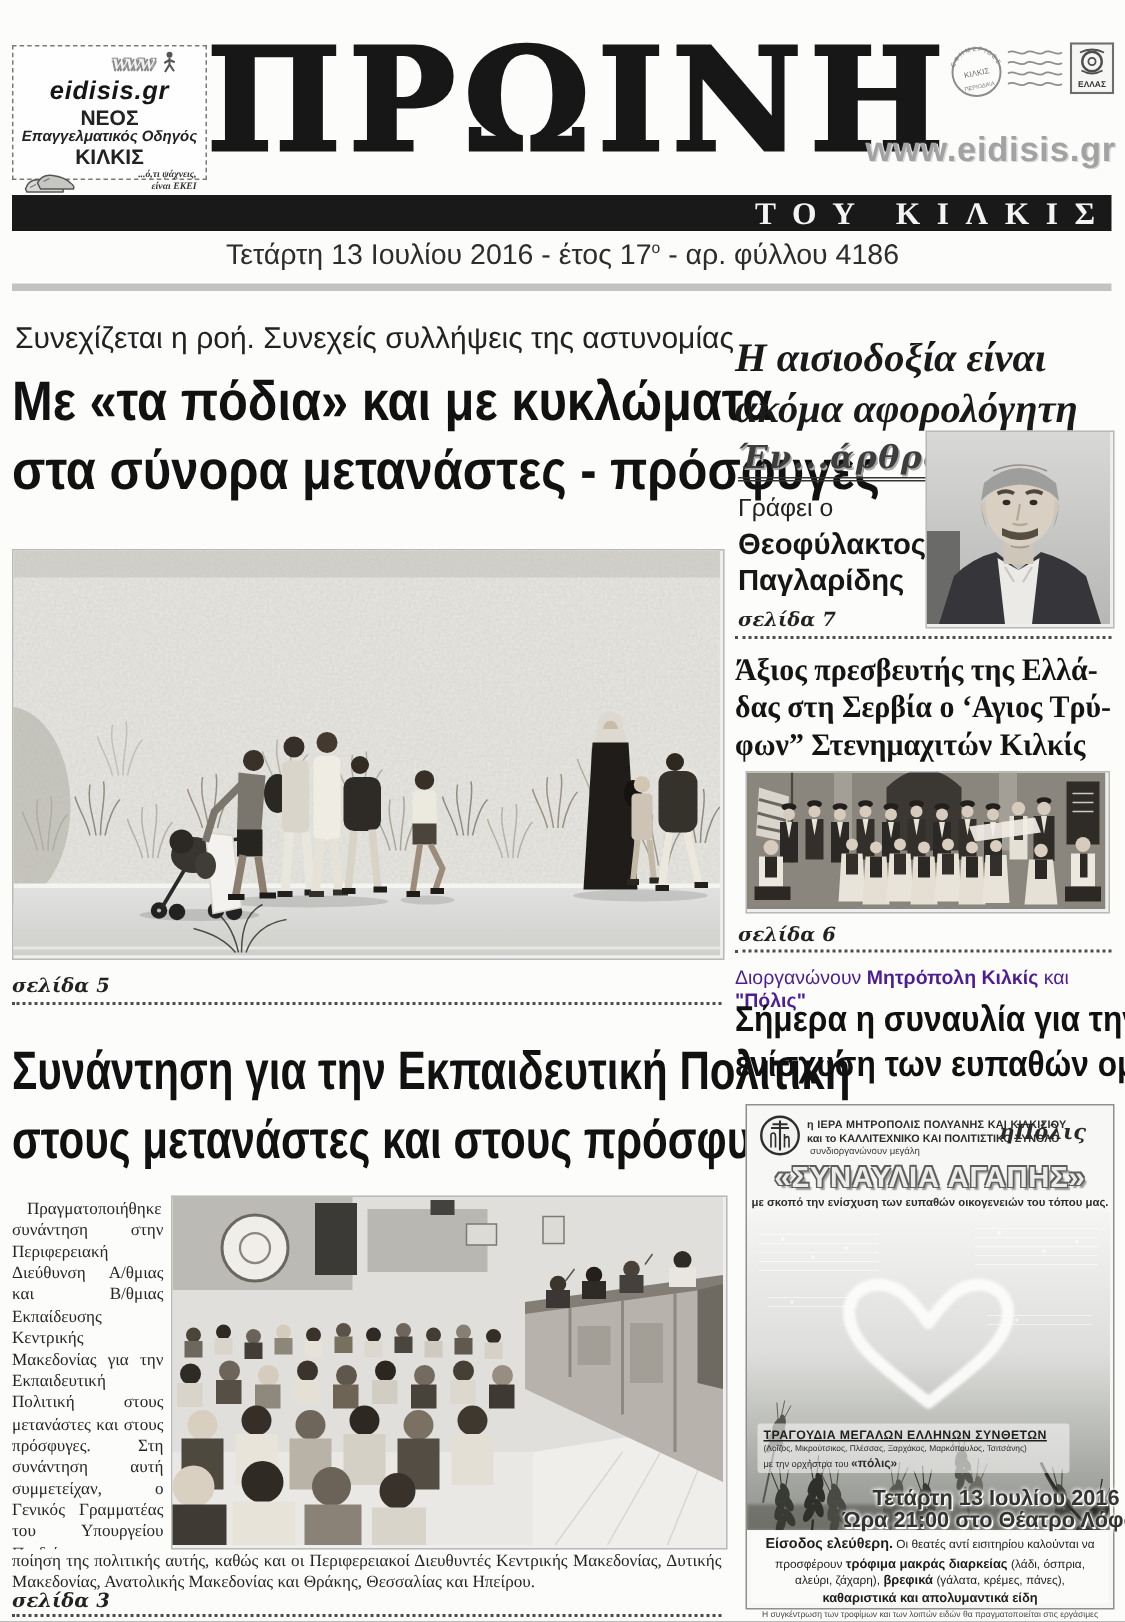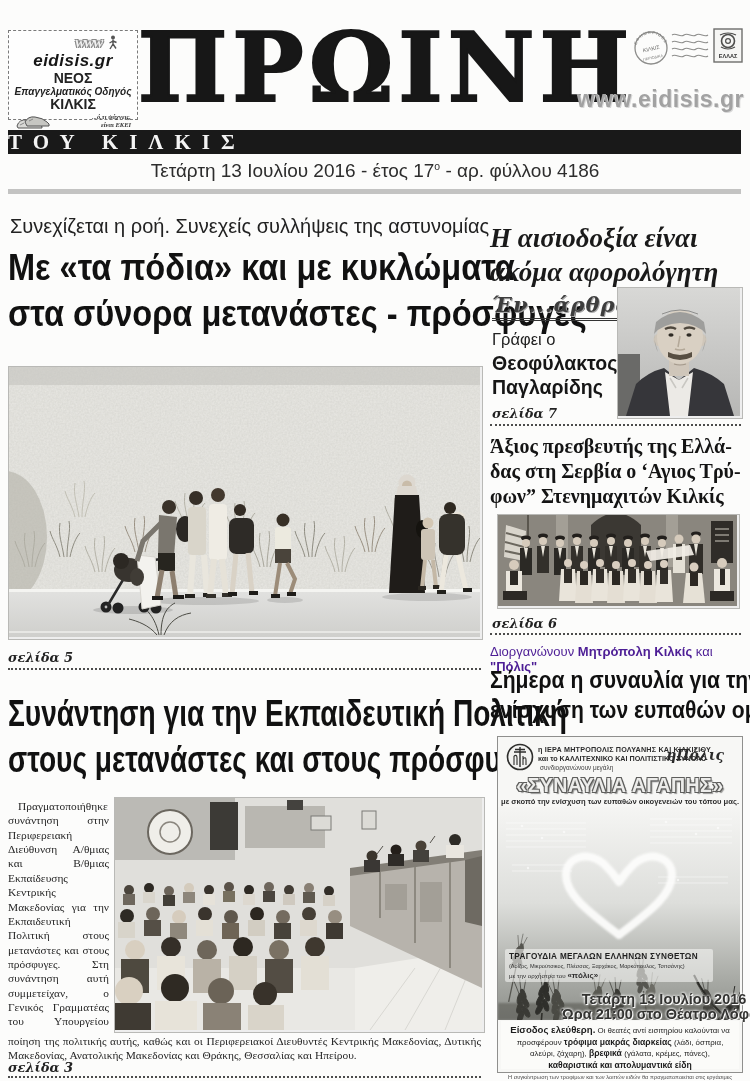--- a/index.html
+++ b/index.html
@@ -21,21 +21,21 @@
   .adl{font-weight:bold;font-size:14px;color:#222;}
   .adl2{font:italic 700 10px "Liberation Sans",sans-serif;color:#222;}
   .adrow{display:flex;align-items:center;justify-content:space-between;padding:0 6px;}
   .adtag{font:italic 700 6.5px "Liberation Serif",serif;color:#333;text-align:right;line-height:1.25;}
 
   .mast-title{left:136px;top:18px;width:500px;text-align:center;
       font-family:"DejaVu Serif",serif;font-weight:bold;font-size:95px;line-height:100px;
       letter-spacing:5px;color:#171717;-webkit-text-stroke:2px #171717;white-space:nowrap;}
   .website{left:576px;top:86px;width:168px;text-align:right;font-weight:bold;font-size:23px;
       color:#a2a2a2;letter-spacing:.5px;text-shadow:1px 1px 0 #d8d8d8;}
-  .bar{left:8px;top:130px;width:733px;height:24px;background:#191919;text-align:left;}
+  .bar{left:8px;top:130px;width:733px;height:24px;background:#191919;text-align:right;}
   .bar span{font-family:"Liberation Serif",serif;color:#f4f4f4;font-size:21px;line-height:24px;
       letter-spacing:11px;font-weight:600;}
   .dateline{left:0;top:160px;width:750px;text-align:center;font-size:19px;color:#2d2d2d;}
   .dateline sup{font-size:.55em;}
   .grayrule{left:8px;top:189px;width:733px;height:5px;background:#c3c3c2;}
 
   
   .kicker1{left:10px;top:215px;font-size:20px;color:#222;}
   .h1{font-weight:bold;font-size:37px;color:#111;line-height:40px;}
   .h2{font-weight:bold;font-size:36px;color:#111;line-height:40px;}
@@ -62,21 +62,21 @@
   .porg1{left:40px;top:8px;font-size:7.2px;font-weight:bold;color:#2c2c2c;letter-spacing:.2px;}
   .porg2{left:40px;top:17px;font-size:7.2px;font-weight:bold;color:#2c2c2c;}
   .porglogo{right:18px;top:10px;font:italic 900 14px "DejaVu Serif",serif;color:#2a2a2a;text-align:right;}
   .porg3{left:42px;top:27px;font-size:6.4px;color:#3c3c3c;}
   .ptitle{left:0;top:37px;width:100%;text-align:center;font-weight:900;font-size:19.5px;
       letter-spacing:.5px;color:#ececea;
       text-shadow:-1px -1px 0 #5e5e5c,1px -1px 0 #5e5e5c,-1px 1px 0 #5e5e5c,1px 1px 0 #5e5e5c,2px 2px 1px #9a9a98;}
   .psub{left:0;top:60px;width:100%;text-align:center;font-size:7.6px;font-weight:bold;color:#2e2e2e;}
   .pprog{left:7px;top:212px;width:202px;padding:3px 2px 2px 4px;background:rgba(252,252,250,.55);
       border-radius:2px;}
-  .pprog .t{font-size:8.2px;font-weight:bold;color:#1f1f1f;letter-spacing:.3px;}
+  .pprog .t{font-size:8.2px;font-weight:bold;color:#1f1f1f;letter-spacing:.3px;text-decoration:underline;}
   .pprog .c{font-size:5.6px;color:#2e2e2e;margin-top:2px;}
   .pprog .o{font-size:6.2px;color:#2e2e2e;margin-top:2px;}
   .pprog .o b{font-size:8px;}
   .pdate{left:0;width:100%;text-align:center;font-weight:800;font-size:14.5px;color:#333331;
       text-shadow:0 0 3px #fff,0 0 3px #fff,1px 1px 0 #fcfcfa;padding-left:44px;}
   .pfoot{left:3px;right:3px;top:284px;bottom:3px;background:#fbfbf9;text-align:center;padding-top:3px;}
   .pentry{font-size:7.9px;line-height:1.32;color:#1d1d1d;padding:0 6px;}
   .pentry .big{font-size:9.6px;font-weight:bold;}
   .pentry b{font-size:8.6px;}
   .pfine{font-size:5.7px;color:#4a4a4a;line-height:1.4;margin-top:3px;}

